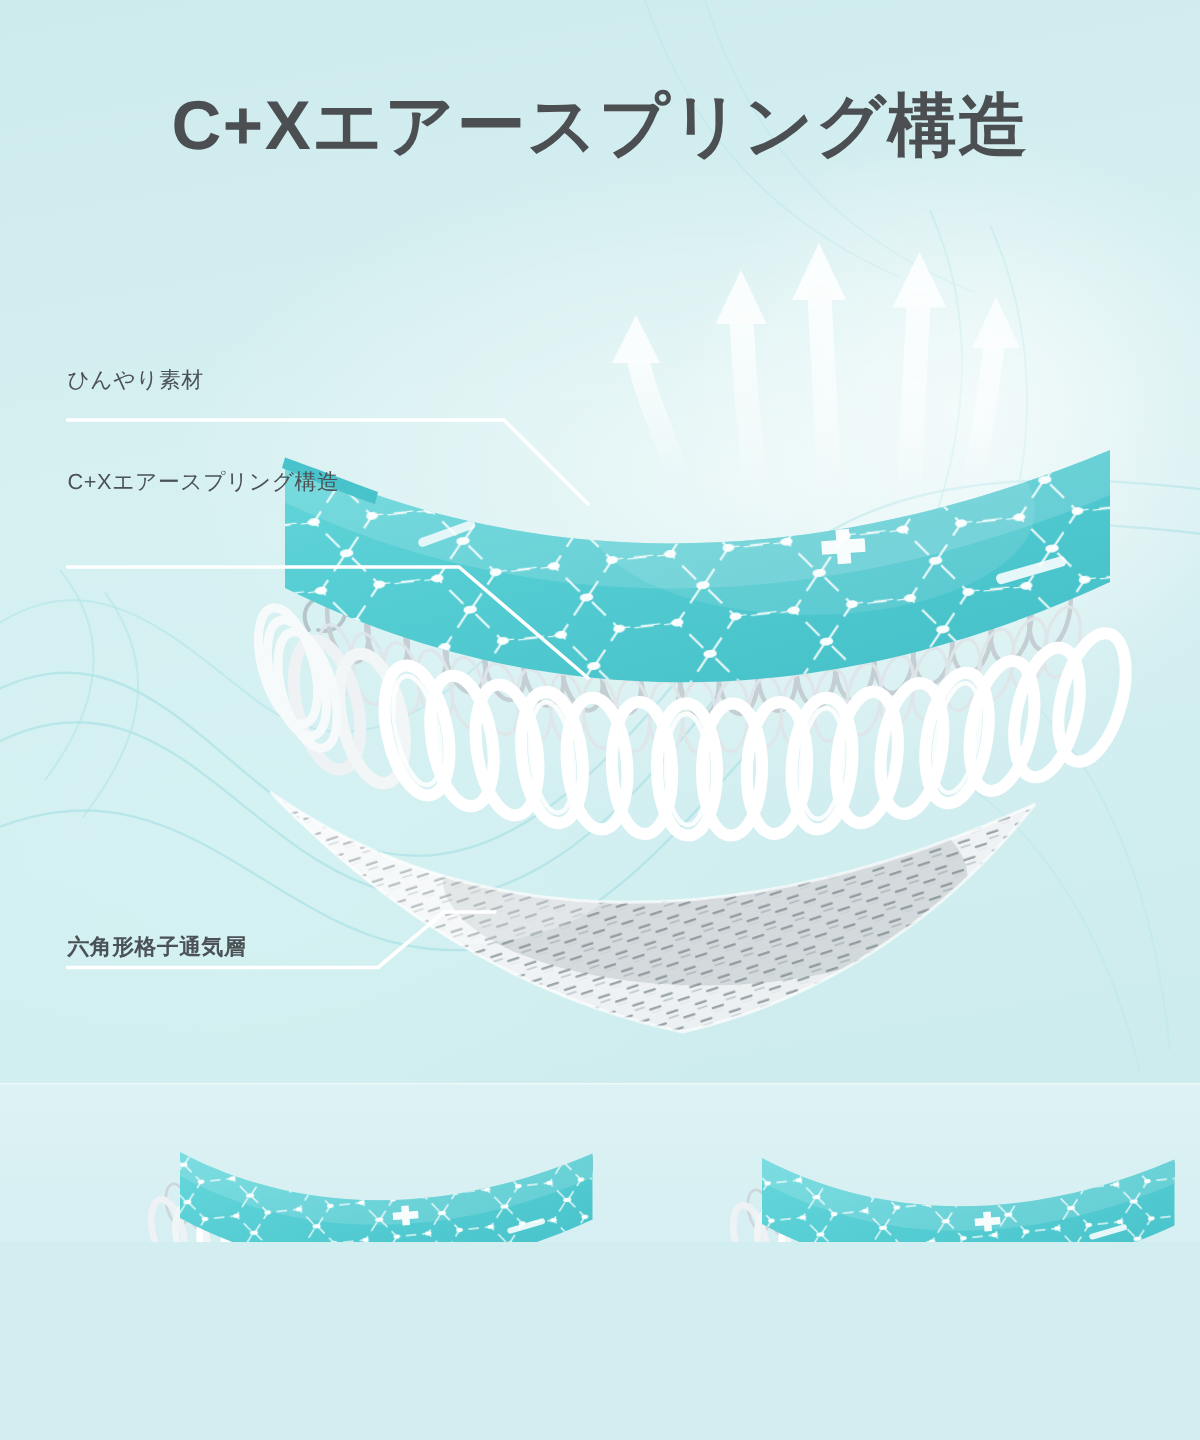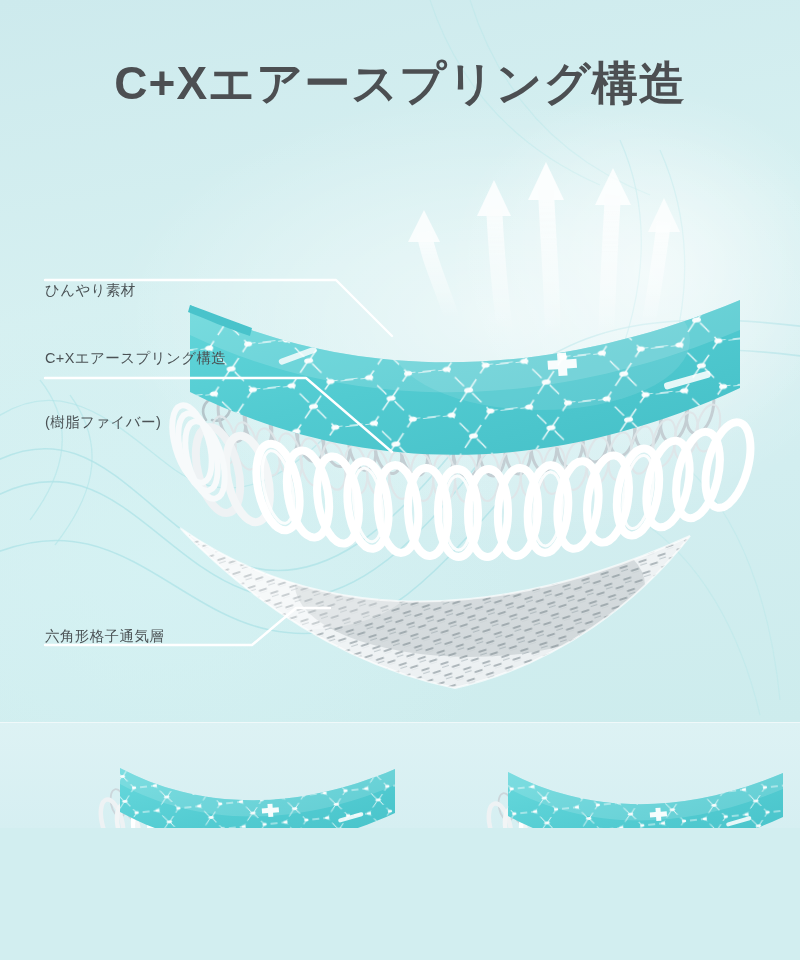--- a/index.html
+++ b/index.html
@@ -40,22 +40,22 @@
     line-height:1.1;
   }
 
   
   .label{
     position:absolute;color:#4b5255;font-size:14.5px;line-height:28px;
     white-space:nowrap;letter-spacing:.4px;
   }
   .label.l1{left:45px;top:240px;}
   .label.l2{left:45px;top:308px;}
-  .label.l3{left:45px;top:586px;}
-  .label .ln{display:block;margin-top:36px;}
+  .label.l3{left:45px;top:618px;font-weight:bold;}
+  .label .ln{display:block;}
 
   
   .art{position:absolute;left:0;top:0;width:800px;height:960px;}
 </style>
 </head>
 <body>
 
 <div id="stage">
 
   <div class="bg-main"></div>
@@ -523,19 +523,18 @@
         <path d="M508,772 C578,809 673,820 783,773 L783,789 C673,836 578,826 508,788 Z" fill="#ffffff" opacity=".14"></path>
       </g>
     </g>
   </svg>
 
   <div class="label l1">
     <span class="ln">ひんやり素材</span>
   </div>
   <div class="label l2">
     <span class="ln">C+Xエアースプリング構造</span>
-    <span class="ln">(樹脂ファイバー)</span>
   </div>
   <div class="label l3">
     <span class="ln">六角形格子通気層</span>
   </div>
 
 </div>
 
 </body></html>

